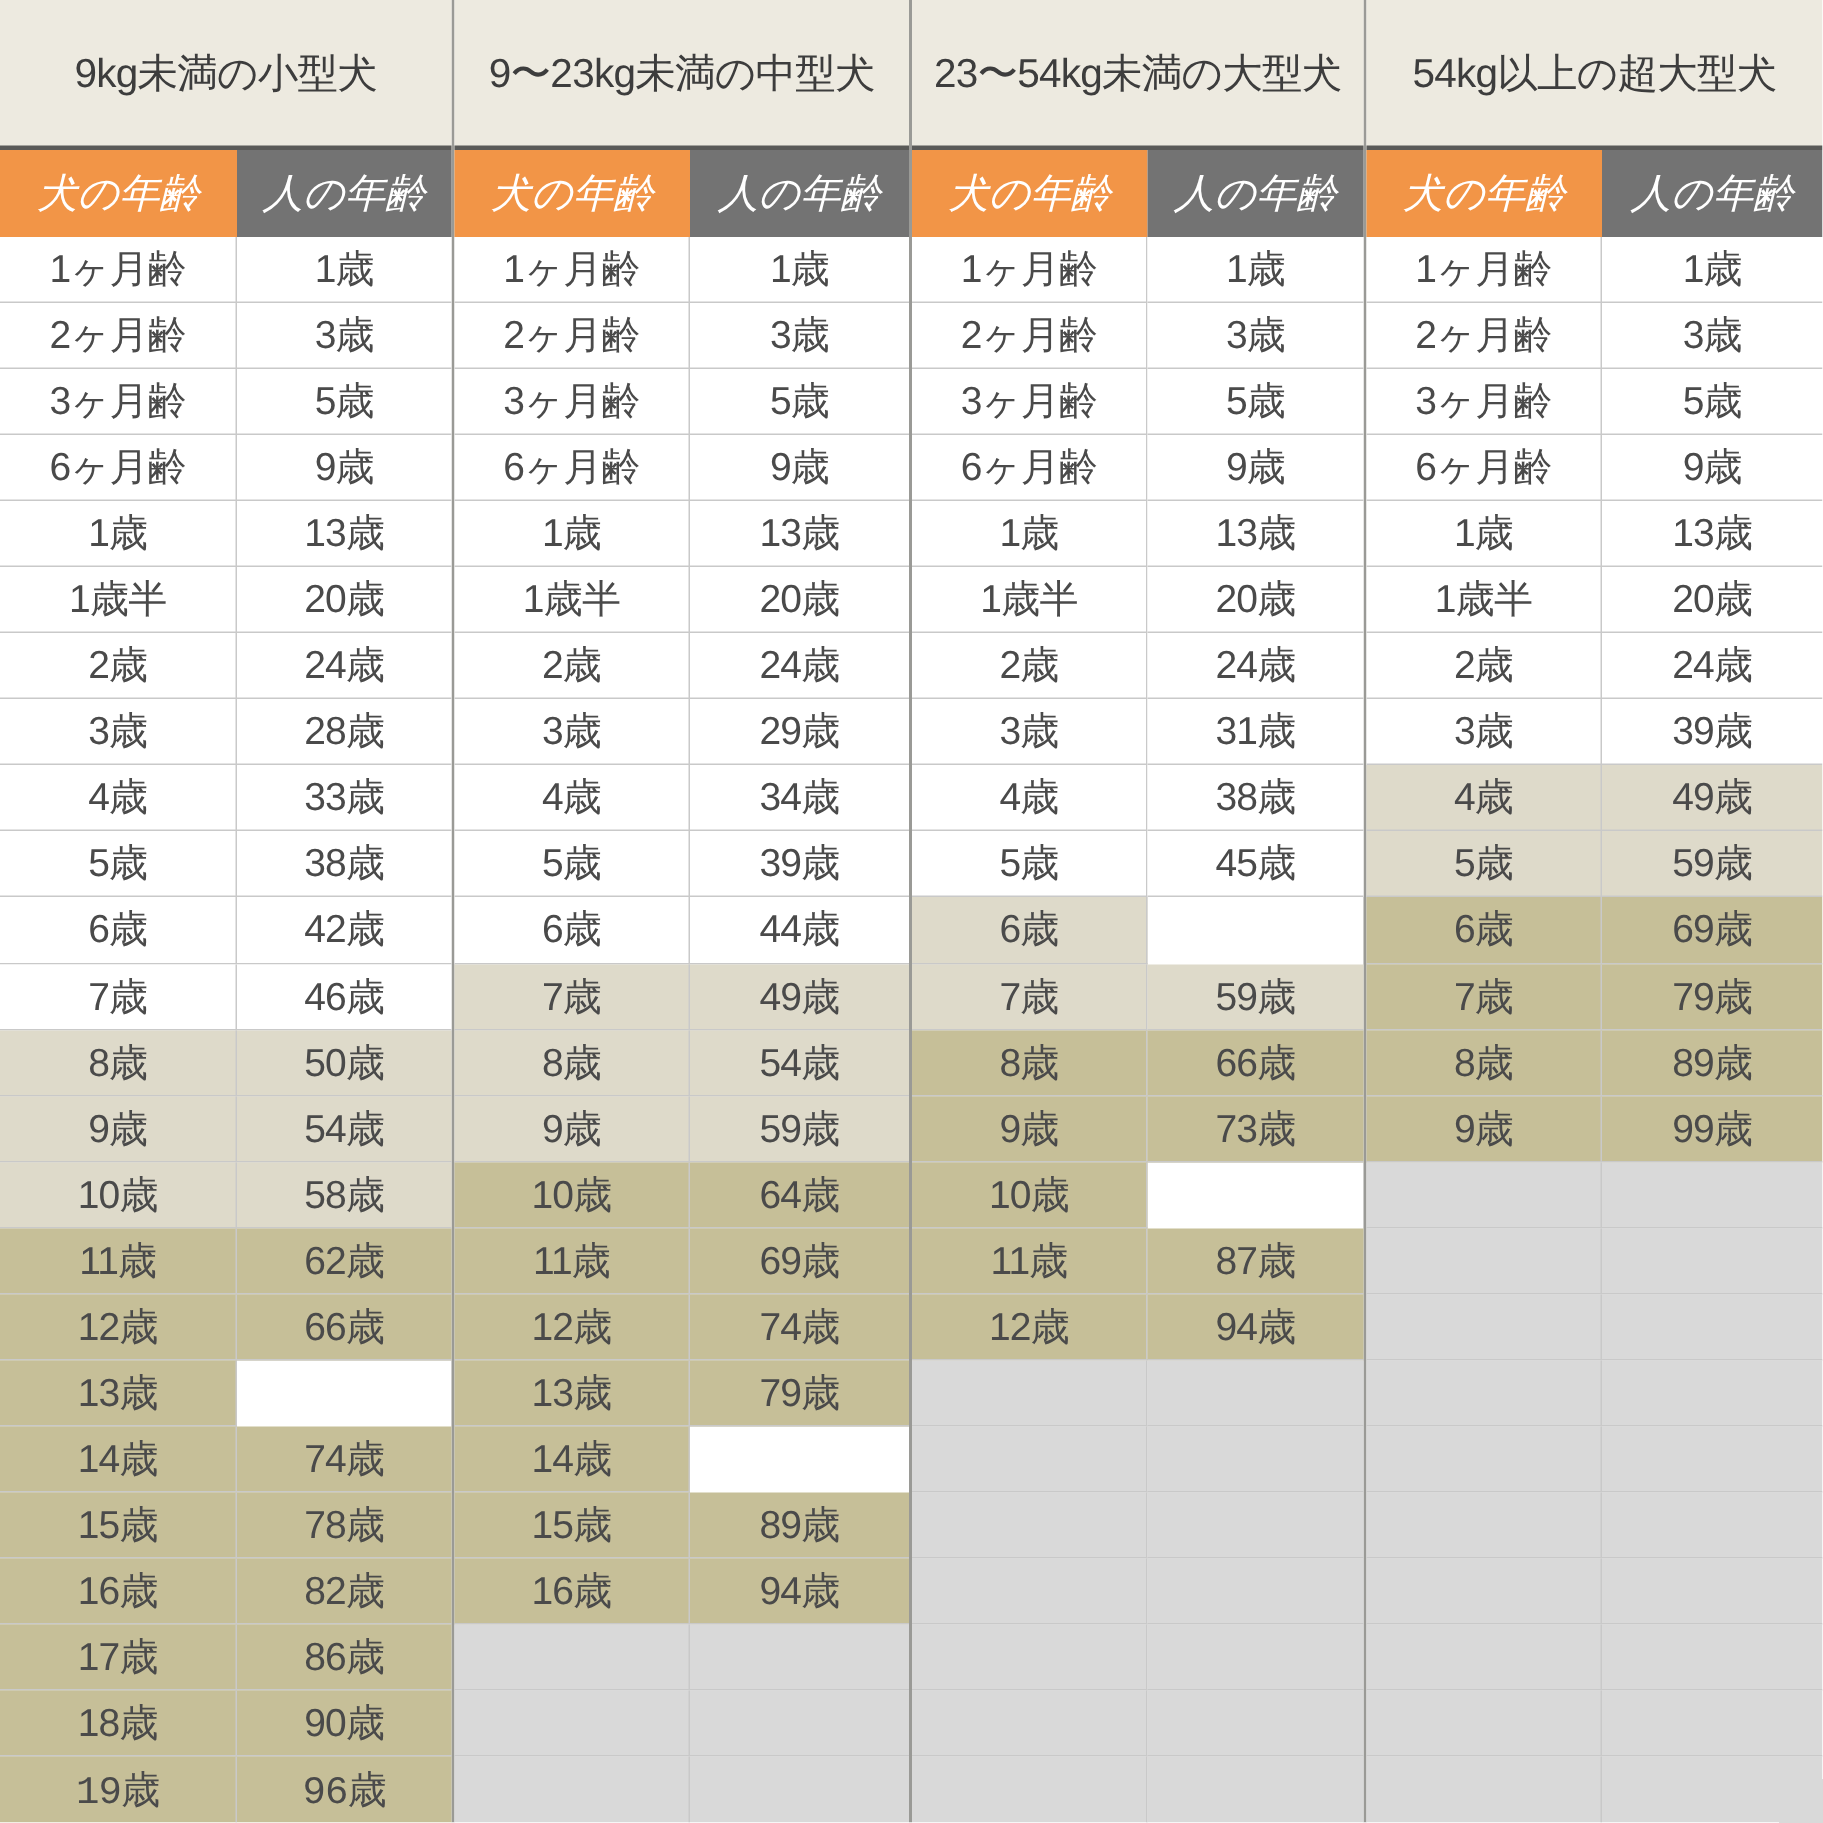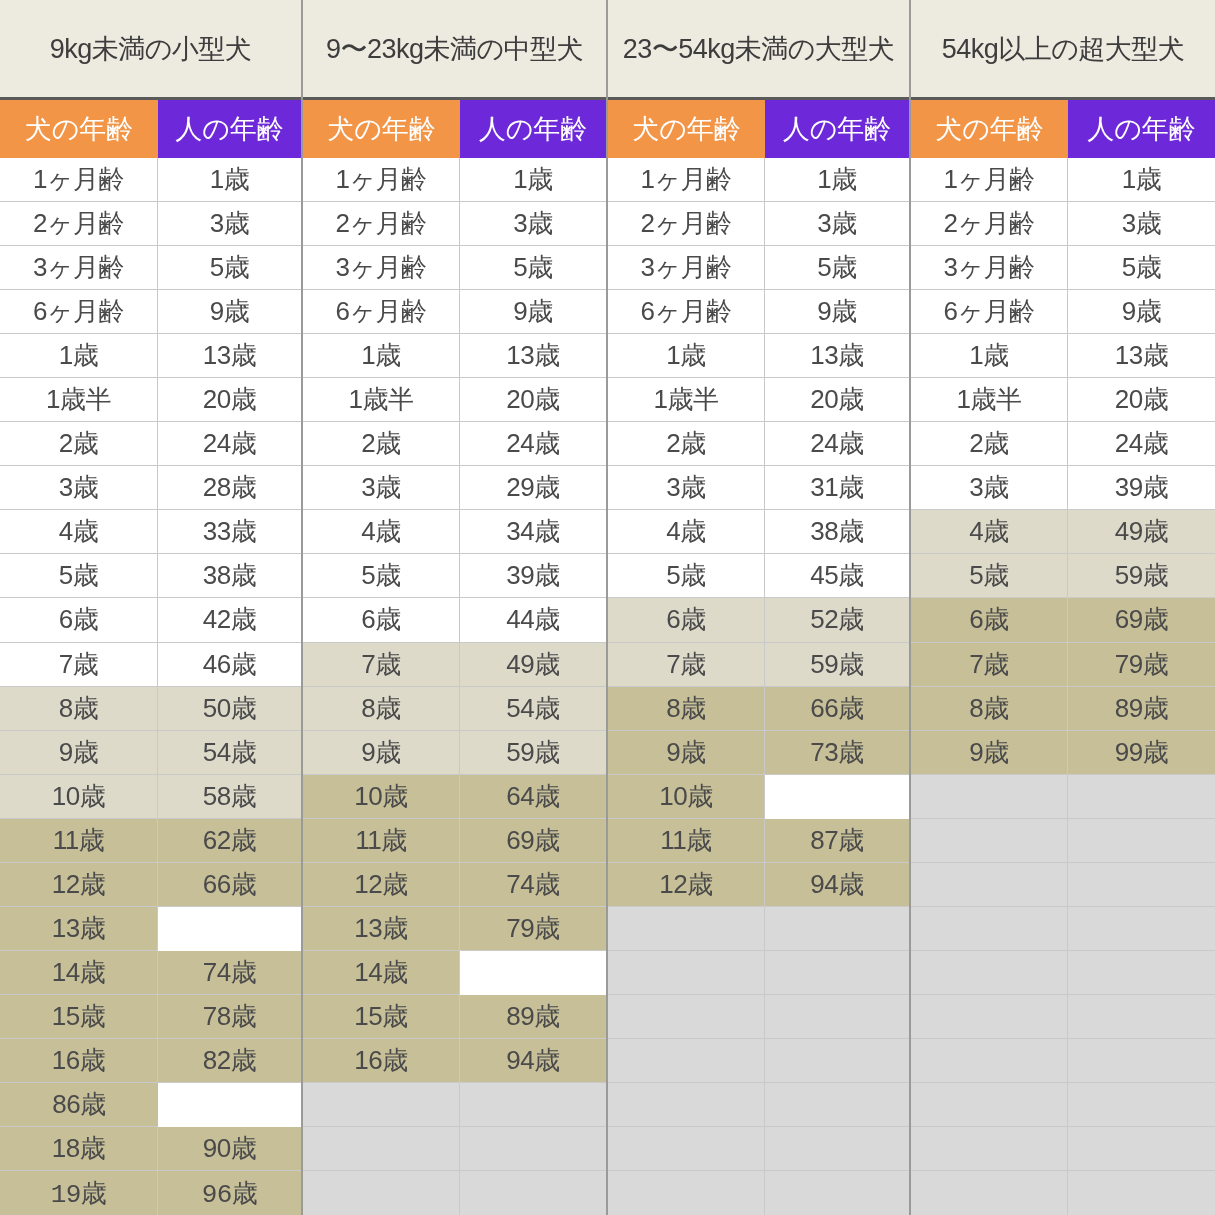--- a/index.html
+++ b/index.html
@@ -47,36 +47,37 @@
     border-bottom: 3px solid #5a5a58;
     white-space: nowrap;
   }
 
   
   .col-head-row {
     display: grid;
     grid-template-columns: 158px 1fr;
     height: 58px;
     flex: 0 0 58px;
+    font-style: italic;
   }
   .size-group:nth-child(2) .col-head-row { grid-template-columns: 157px 1fr; }
   .size-group:nth-child(3) .col-head-row { grid-template-columns: 157px 1fr; }
   .size-group:nth-child(4) .col-head-row { grid-template-columns: 157px 1fr; }
 
   .col-head {
     display: flex;
     align-items: center;
     justify-content: center;
     font-size: 27px;
     color: #ffffff;
     white-space: nowrap;
     box-sizing: border-box;
   }
   .col-head.dog  { background: #F29547; }
-  .col-head.human{ background: #6d28d9; }
+  .col-head.human{ background: #737373; }
 
   
   .rows {
     flex: 1 1 auto;
     display: flex;
     flex-direction: column;
   }
   .row {
     display: grid;
     grid-template-columns: 158px 1fr;
@@ -196,20 +197,21 @@
         </div>
         <div class="row">
           <div class="cell dog shade-dark">15歳</div>
           <div class="cell human shade-dark">78歳</div>
         </div>
         <div class="row">
           <div class="cell dog shade-dark">16歳</div>
           <div class="cell human shade-dark">82歳</div>
         </div>
         <div class="row">
+          <div class="cell dog shade-dark">17歳</div>
           <div class="cell human shade-dark">86歳</div>
         </div>
         <div class="row">
           <div class="cell dog shade-dark">18歳</div>
           <div class="cell human shade-dark">90歳</div>
         </div>
         <div class="row">
           <div class="cell dog shade-dark">19歳</div>
           <div class="cell human shade-dark">96歳</div>
         </div>
@@ -361,21 +363,20 @@
         <div class="row">
           <div class="cell dog">4歳</div>
           <div class="cell human">38歳</div>
         </div>
         <div class="row">
           <div class="cell dog">5歳</div>
           <div class="cell human">45歳</div>
         </div>
         <div class="row">
           <div class="cell dog shade-light">6歳</div>
-          <div class="cell human shade-light">52歳</div>
         </div>
         <div class="row">
           <div class="cell dog shade-light">7歳</div>
           <div class="cell human shade-light">59歳</div>
         </div>
         <div class="row">
           <div class="cell dog shade-dark">8歳</div>
           <div class="cell human shade-dark">66歳</div>
         </div>
         <div class="row">

